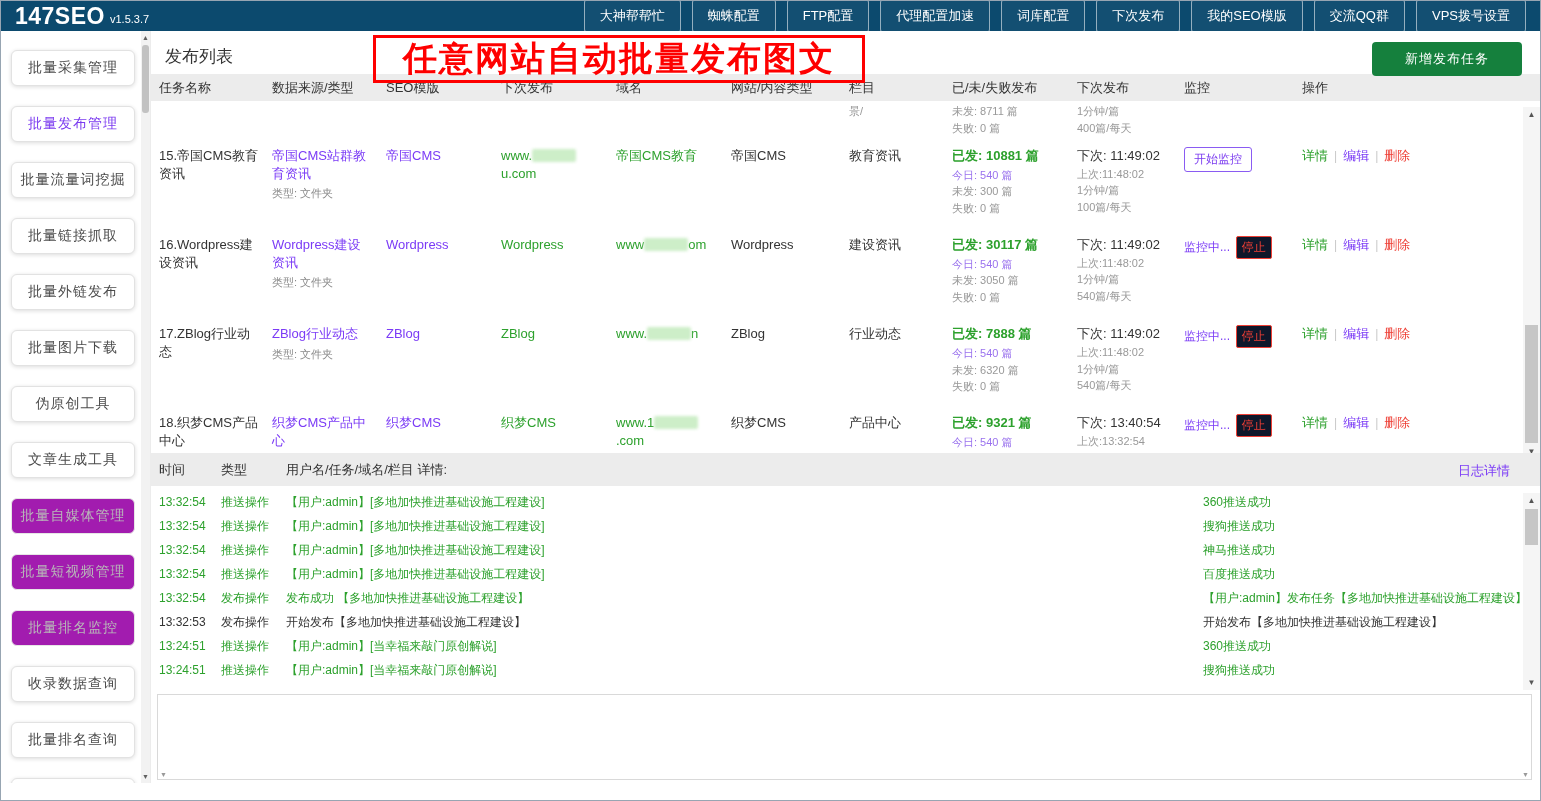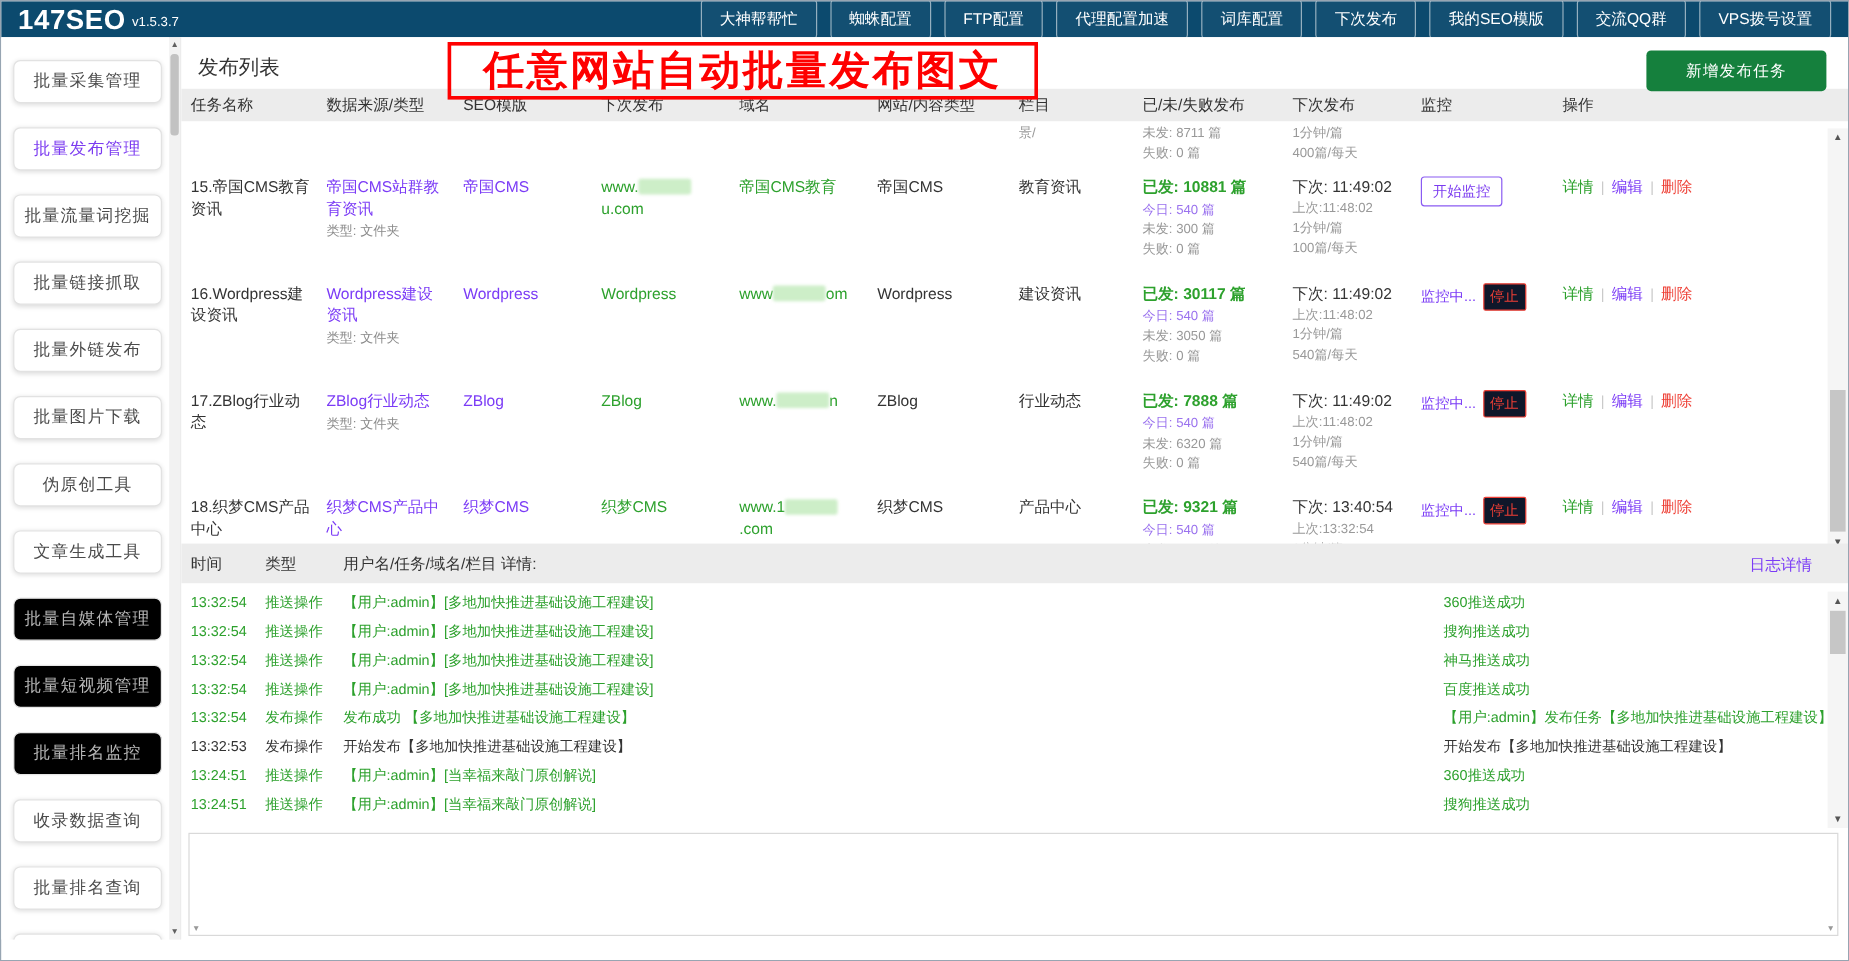--- a/index.html
+++ b/index.html
@@ -11,21 +11,21 @@
   .brand { color:#fff; font-size:23px; font-weight:bold; letter-spacing:0.5px; }
   .version { color:#fff; font-size:11px; margin-left:5px; margin-top:6px; }
   .nav-items { margin-left:auto; display:flex; gap:11px; }
   .nav-item { color:#fff; font-size:13px; padding:7px 15px; border:1px solid rgba(255,255,255,0.55); border-radius:4px; background:rgba(255,255,255,0.03); white-space:nowrap; cursor:pointer; }
 
   
   .body-row { display:flex; height:752px; }
   .sidebar { width:140px; padding:10px 6px 6px 10px; background:#fff; overflow:hidden; }
   .side-btn { display:block; width:100%; margin:9px 0 20px; padding:8px 2px; background:#fff; border:1px solid #e2e2e2; border-radius:6px; box-shadow:0 1px 4px rgba(0,0,0,0.14); font-size:14px; color:#4b4b4b; text-align:center; letter-spacing:1px; cursor:pointer; font-family:inherit; }
   .side-btn.active { color:#7b3bf0; }
-  .side-btn.disabled { background:#000000; color:#b8b8b8; border-color:#e6e6e6; box-shadow:none; }
+  .side-btn.disabled { background:#a21caf; color:#b8b8b8; border-color:#e6e6e6; box-shadow:none; }
 
   .v-scroll { position:relative; width:9px; background:#f2f2f2; }
   .v-scroll .arr { position:absolute; left:0; width:9px; text-align:center; font-size:7px; color:#606060; line-height:9px; cursor:pointer; }
   .v-scroll .thumb { position:absolute; left:1px; width:7px; background:#c2c2c2; border-radius:3px; cursor:pointer; }
 
   .main { position:relative; flex:1; background:#fff; border-left:1px solid #ececec; overflow:hidden; }
 
   
   .main-header { position:relative; height:43px; }
   .page-title { position:absolute; left:14px; top:14px; font-size:17px; color:#333; }

